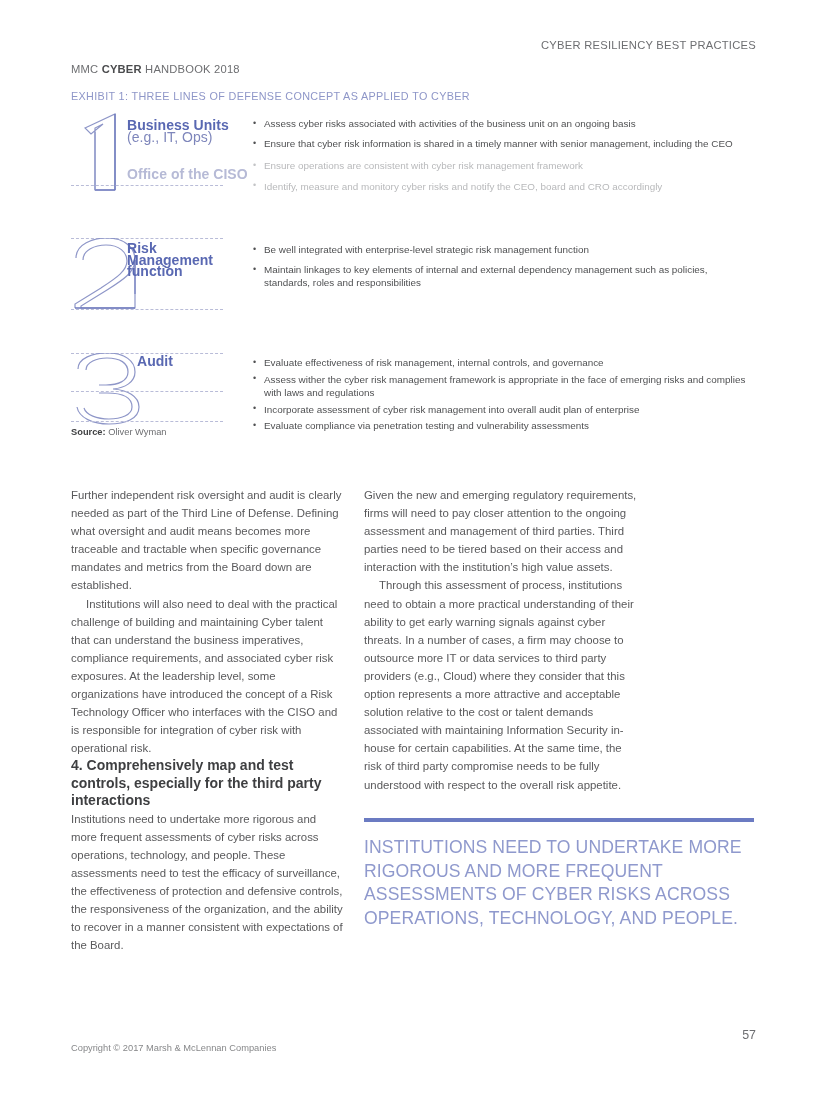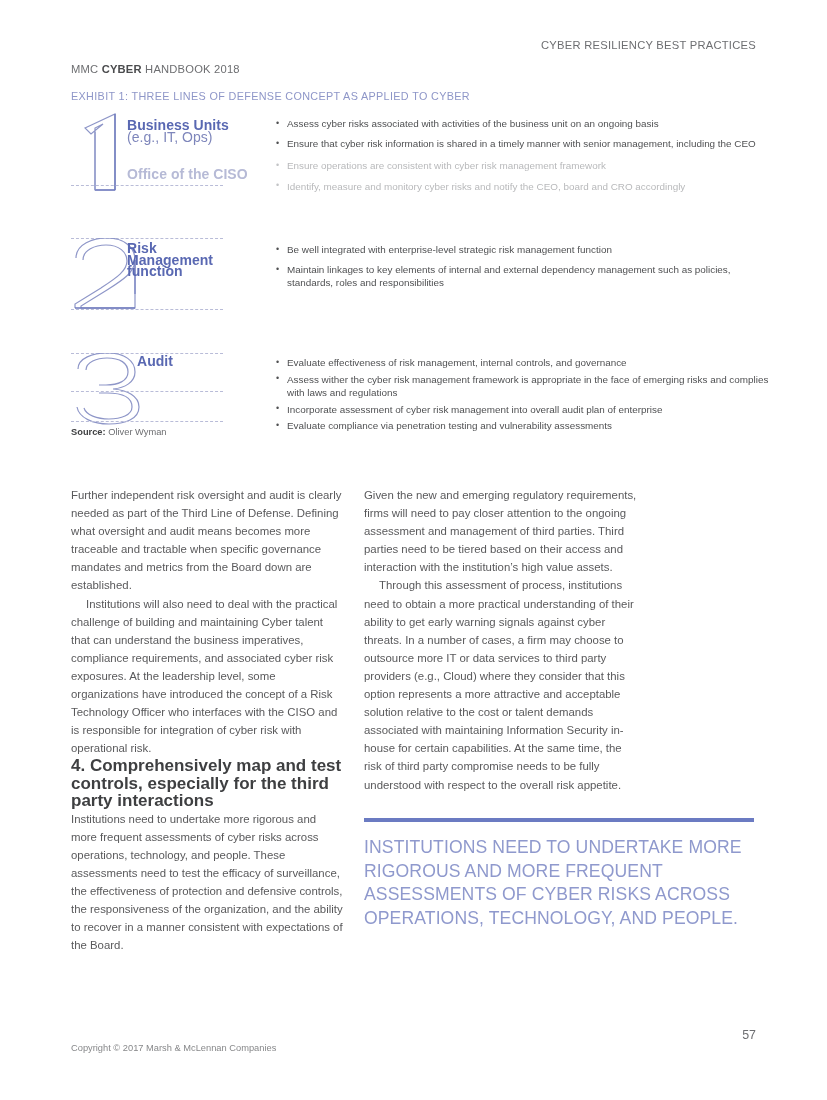--- a/index.html
+++ b/index.html
@@ -102,21 +102,21 @@
     font-weight: 400;
     color: #7e86bb;
   }
   .lab.faded {
     color: #b6bad6;
     font-weight: 700;
   }
 
   .bullets {
     position: absolute;
-    left: 205px;
+    left: 182px;
     top: 0;
     width: 500px;
   }
   .bullets ul {
     margin: 0;
     padding: 0;
     list-style: none;
   }
   .bullets li {
     position: relative;
@@ -155,21 +155,21 @@
     line-height: 18.1px;
     color: #59595b;
   }
   .col-left  { left: 71px;  top: 486px; }
   .col-right { left: 364px; top: 486px; }
 
   .col p { margin: 0; }
   .col p.indent { text-indent: 15px; }
 
   .subhead {
-    font-size: 17px;
+    font-size: 14px;
     font-weight: 700;
     color: #3e3f41;
     line-height: 17.4px;
     margin: 0;
   }
   .gap-before { margin-top: 18px; }
 
   
   .pullquote {
     position: absolute;

